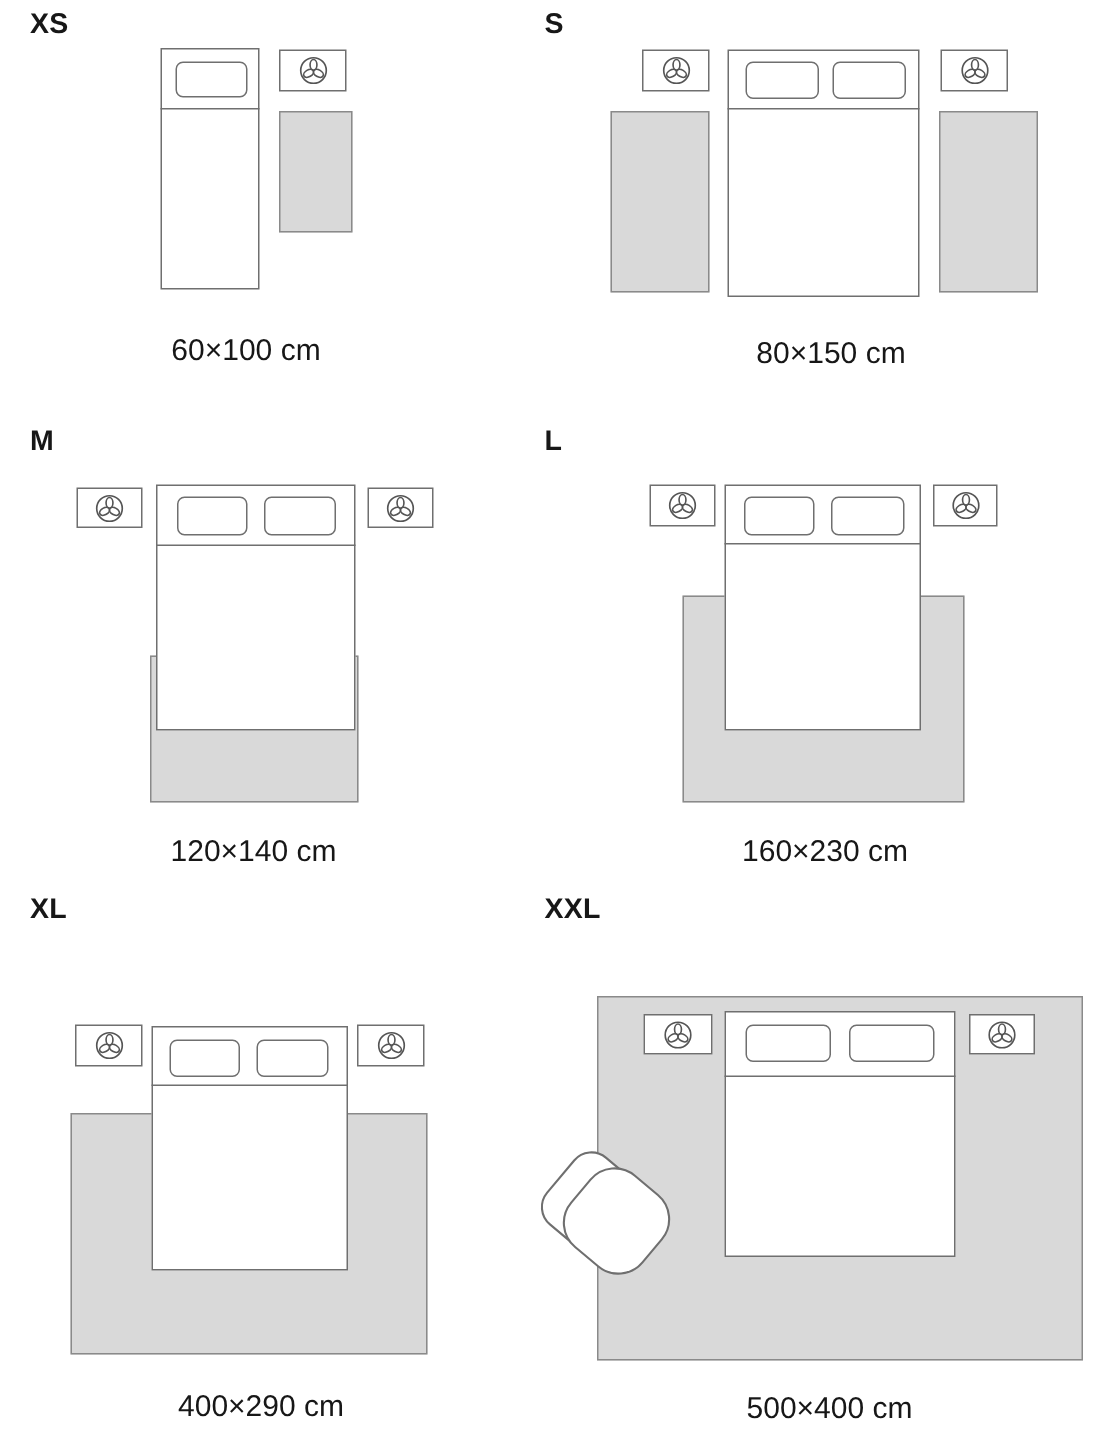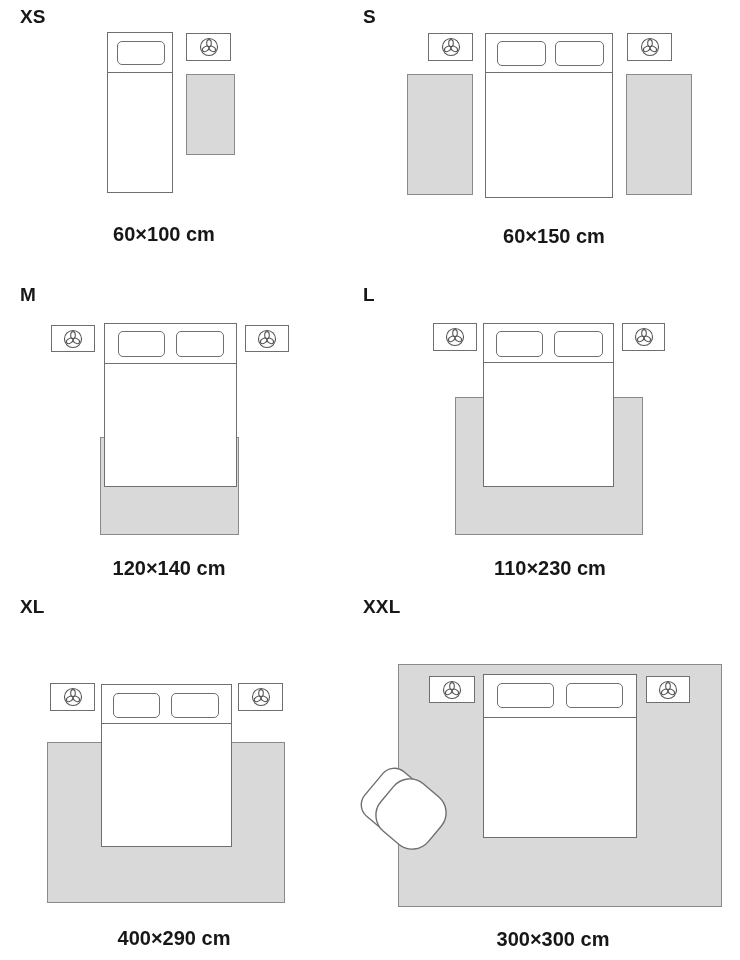--- a/index.html
+++ b/index.html
@@ -23,21 +23,21 @@
     line-height: 22px;
     font-weight: 700;
     color: var(--text, #171717);
     letter-spacing: .2px;
   }
   .caption {
     position: absolute;
     margin: 0;
     font-size: 20px;
     line-height: 24px;
-    font-weight: 700;
+    font-weight: 400;
     color: var(--text, #171717);
     text-align: center;
     white-space: nowrap;
   }
   .rug {
     position: absolute;
     background: var(--rug-fill, #d9d9d9);
     border: 1.5px solid var(--rug-border, #8a8a8a);
   }
   .furn {
@@ -115,21 +115,21 @@
     <div class="furn nightstand" style="left:428px;top:33px;width:45px;height:28px">
       <svg class="plant" viewBox="0 0 24 24">
           <use href="#plantIcon"></use>
         </svg>
     </div>
     <div class="furn nightstand" style="left:627px;top:33px;width:45px;height:28px">
       <svg class="plant" viewBox="0 0 24 24">
           <use href="#plantIcon"></use>
         </svg>
     </div>
-    <p class="caption" style="left:474px;top:224px;width:160px">60×150 cm</p>
+    <p class="caption" style="left:474px;top:224px;width:160px">80×150 cm</p>
   </section>
 
   <section>
     <h2 class="size-label" style="left:20px;top:284px">M</h2>
     <div class="rug" style="left:100px;top:437px;width:139px;height:98px"></div>
     <div class="furn" style="left:104px;top:323px;width:133px;height:164px">
       <div class="pillow" style="left:13px;top:7px;width:47px;height:26px"></div>
       <div class="pillow" style="left:71px;top:7px;width:48px;height:26px"></div>
       <div class="bed-divider" style="top:39px"></div>
     </div>
@@ -157,21 +157,21 @@
     <div class="furn nightstand" style="left:433px;top:323px;width:44px;height:28px">
       <svg class="plant" viewBox="0 0 24 24">
           <use href="#plantIcon"></use>
         </svg>
     </div>
     <div class="furn nightstand" style="left:622px;top:323px;width:43px;height:28px">
       <svg class="plant" viewBox="0 0 24 24">
           <use href="#plantIcon"></use>
         </svg>
     </div>
-    <p class="caption" style="left:470px;top:556px;width:160px">110×230 cm</p>
+    <p class="caption" style="left:470px;top:556px;width:160px">160×230 cm</p>
   </section>
 
   <section>
     <h2 class="size-label" style="left:20px;top:596px">XL</h2>
     <div class="rug" style="left:47px;top:742px;width:238px;height:161px"></div>
     <div class="furn" style="left:101px;top:684px;width:131px;height:163px">
       <div class="pillow" style="left:11px;top:8px;width:47px;height:25px"></div>
       <div class="pillow" style="left:69px;top:8px;width:48px;height:25px"></div>
       <div class="bed-divider" style="top:38px"></div>
     </div>
@@ -205,16 +205,16 @@
       <svg class="plant" viewBox="0 0 24 24">
           <use href="#plantIcon"></use>
         </svg>
     </div>
     <svg class="armchair" style="left:358px;top:756px" width="92" height="96" viewBox="0 0 92 96">
       <g style="fill:var(--furniture-fill,#fff);stroke:var(--furniture-stroke,#6f6f6f)" stroke-width="1.4">
         <rect x="-29" y="-29" width="58" height="58" rx="15" transform="translate(38 47) rotate(40)"></rect>
         <rect x="-31" y="-31" width="62" height="62" rx="21" transform="translate(53 58) rotate(40)"></rect>
       </g>
     </svg>
-    <p class="caption" style="left:473px;top:927px;width:160px">300×300 cm</p>
+    <p class="caption" style="left:473px;top:927px;width:160px">500×400 cm</p>
   </section>
 
 </main>
 
 </body></html>

